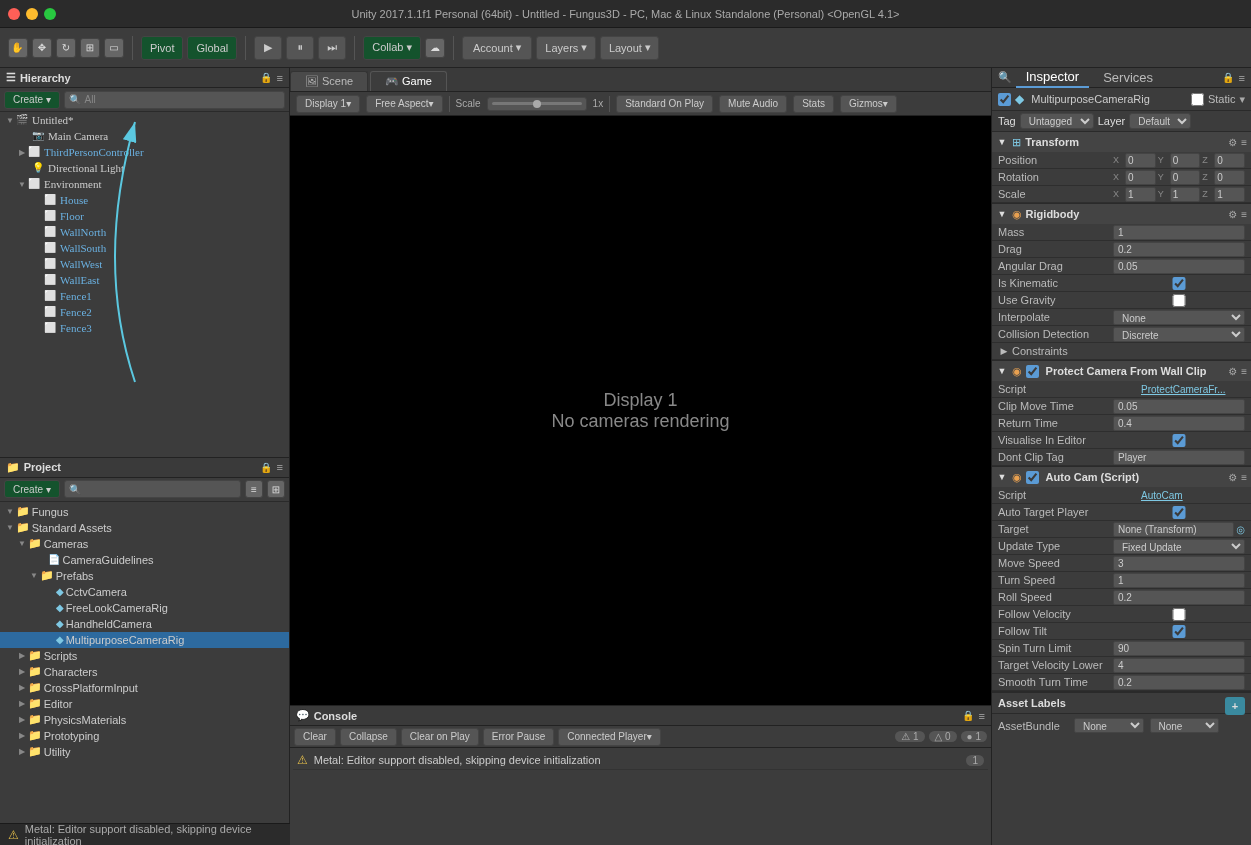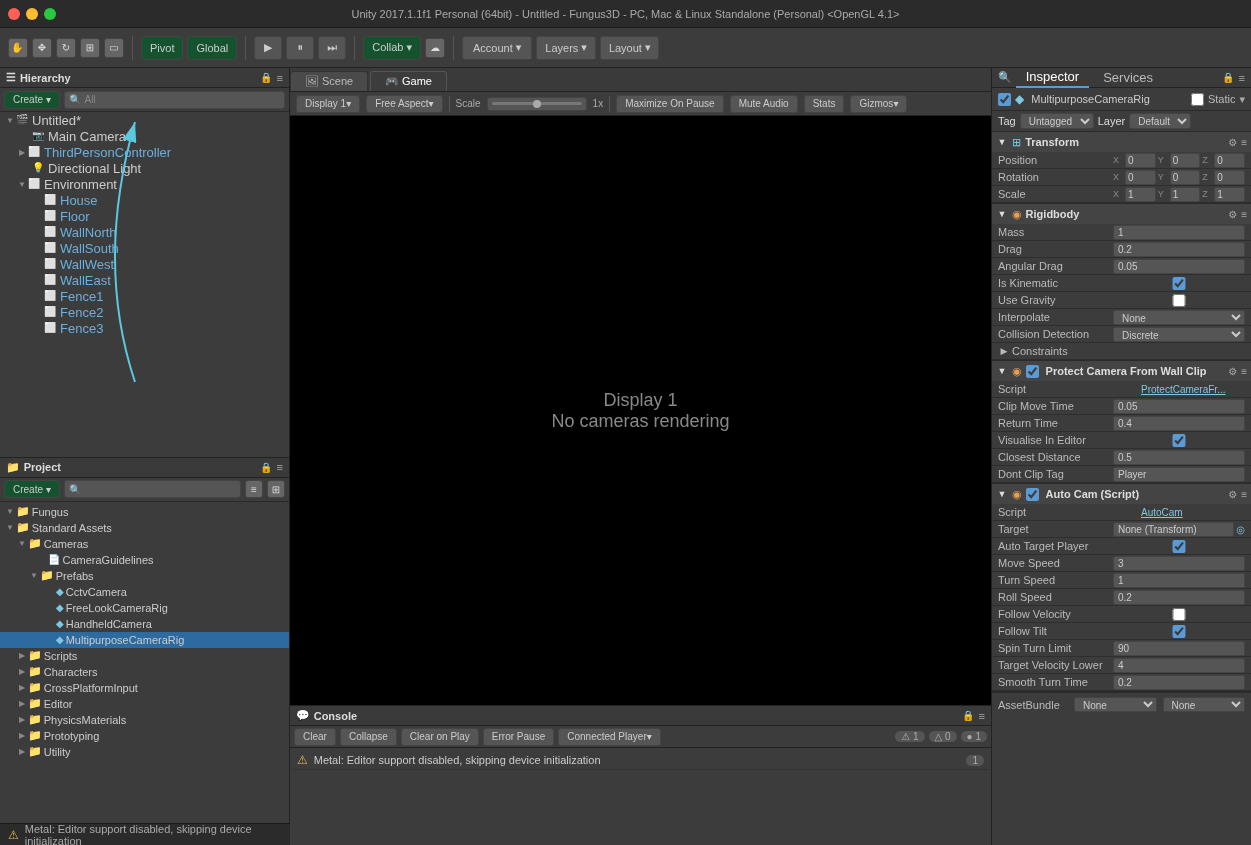--- a/index.html
+++ b/index.html
@@ -28,21 +28,21 @@
     
     
     #hierarchy { width: 290px; display: flex; flex-direction: column; background: #3c3c3c; border-right: 1px solid #222; }
     #hierarchy-header { height: 20px; background: #3a3a3a; border-bottom: 1px solid #222; display: flex; align-items: center; padding: 0 6px; font-size: 11px; font-weight: bold; gap: 4px; }
     #hierarchy-toolbar { height: 24px; background: #3c3c3c; border-bottom: 1px solid #2a2a2a; display: flex; align-items: center; padding: 0 4px; gap: 4px; }
     #hierarchy-content { flex: 1; overflow-y: auto; background: #3c3c3c; }
     .hier-item { padding: 1px 0; display: flex; align-items: center; cursor: pointer; white-space: nowrap; height: 16px; }
     .hier-indent { display: inline-block; }
     .hier-arrow { display: inline-block; width: 12px; text-align: center; font-size: 8px; color: #888; }
     .hier-icon { display: inline-block; width: 14px; height: 12px; margin-right: 2px; font-size: 10px; }
-    .hier-label { font-size: 13px; color: #ccc; }
+    .hier-label { font-size: 11px; color: #ccc; font-family: Liberation Serif, serif; }
     .hier-label.blue { color: #6ab0e0; }
     #project-panel { width: 290px; background: #3c3c3c; border-right: 1px solid #222; border-top: 1px solid #222; display: flex; flex-direction: column; }
     #project-header { height: 20px; background: #3a3a3a; border-bottom: 1px solid #222; display: flex; align-items: center; padding: 0 6px; font-size: 11px; font-weight: bold; gap: 4px; }
     #project-toolbar { height: 24px; background: #3c3c3c; border-bottom: 1px solid #2a2a2a; display: flex; align-items: center; padding: 0 4px; gap: 4px; }
     #project-content { flex: 1; overflow-y: auto; background: #3c3c3c; padding: 2px 0; }
     .proj-item { padding: 1px 0; display: flex; align-items: center; cursor: pointer; height: 16px; }
     .proj-item.selected { background: #2d6a9f; }
     .proj-label { font-size: 11px; color: #ccc; }
     .folder-icon { color: #d4aa70; font-size: 11px; margin-right: 2px; }
     .script-icon { color: #7ec8e3; font-size: 10px; margin-right: 2px; }
@@ -421,21 +421,21 @@
       <div class="scene-toolbar-sep"></div>
       <span style="font-size:10px;color:#aaa;">Scale</span>
       <div style="background:#555;border:1px solid #444;border-radius:3px;height:14px;width:100px;display:flex;align-items:center;padding:0 4px;">
         <div style="height:3px;background:#777;flex:1;border-radius:2px;position:relative;">
           <div style="position:absolute;left:50%;width:8px;height:8px;background:#aaa;border-radius:50%;top:-2px;transform:translateX(-50%);"></div>
         </div>
       </div>
       <span style="font-size:10px;color:#aaa;">1x</span>
       <div class="scene-toolbar-sep"></div>
       <div class="scene-toolbar-btn">
-        <span>Maximize On Pause</span>
+        <span>Standard On Play</span>
       </div>
       <div class="scene-toolbar-btn">
         <span>Mute Audio</span>
       </div>
       <div class="scene-toolbar-btn">
         <span>Stats</span>
       </div>
       <div class="scene-toolbar-btn">
         <span>Gizmos</span> ▾
       </div>
@@ -649,52 +649,54 @@
         </div>
         <div class="comp-row">
           <span class="comp-label">Return Time</span>
           <input class="comp-input comp-value" value="0.4" style="">
         </div>
         <div class="comp-row">
           <span class="comp-label">Visualise In Editor</span>
           <input type="checkbox" checked="" class="checkbox-blue comp-value" style="">
         </div>
         <div class="comp-row">
-          <span class="comp-label">Closest Distance</span>
-          <input class="comp-input comp-value" value="0.5" style="">
-        </div>
-        <div class="comp-row">
           <span class="comp-label">Dont Clip Tag</span>
           <input class="comp-input comp-value" value="Player" style="">
         </div>
       </div>
 
       <div class="component-section">
         <div class="component-header">
           <span class="hier-arrow" style="color:#ddd;font-size:9px;">▼</span>
           <span style="color:#e8a050;font-size:11px;">◉</span>
           <input type="checkbox" checked="" class="checkbox-blue" style="margin-right: 3px;">
           <span class="component-title">Auto Cam (Script)</span>
           <span class="gear-icon-sm">⚙</span>
           <span style="color:#aaa;font-size:10px;">≡</span>
         </div>
         <div class="comp-row">
           <span class="comp-label">Script</span>
           <span class="script-link comp-value">AutoCam</span>
         </div>
         <div class="comp-row">
+          <span class="comp-label">Auto Target Player</span>
+          <input type="checkbox" checked="" class="checkbox-blue comp-value" style="">
+        </div>
+        <div class="comp-row">
           <span class="comp-label">Target</span>
           <div class="comp-value" style="display:flex;align-items:center;gap:2px;">
             <input class="comp-input" style="flex: 1 1 0%;" value="None (Transform)">
             <span style="font-size:10px;color:#7ec8e3;cursor:pointer;">◎</span>
           </div>
         </div>
         <div class="comp-row">
-          <span class="comp-label">Auto Target Player</span>
-          <input type="checkbox" checked="" class="checkbox-blue comp-value" style="">
+          <span class="comp-label">Update Type</span>
+          <select class="comp-select comp-value">
+            <option>Fixed Update</option>
+          </select>
         </div>
         <div class="comp-row">
           <span class="comp-label">Move Speed</span>
           <input class="comp-input comp-value" value="3" style="">
         </div>
         <div class="comp-row">
           <span class="comp-label">Turn Speed</span>
           <input class="comp-input comp-value" value="1" style="">
         </div>
         <div class="comp-row">
@@ -717,20 +719,24 @@
           <span class="comp-label">Target Velocity Lower</span>
           <input class="comp-input comp-value" value="4" style="">
         </div>
         <div class="comp-row">
           <span class="comp-label">Smooth Turn Time</span>
           <input class="comp-input comp-value" value="0.2" style="">
         </div>
       </div>
 
       <div id="asset-labels">
+        <div class="asset-label-header">
+          <span>Asset Labels</span>
+          <span style="float:right;width:20px;height:18px;background:#3a8a9f;border-radius:3px;display:inline-flex;align-items:center;justify-content:center;cursor:pointer;">+</span>
+        </div>
         <div class="asset-bundle-row">
           <span class="asset-bundle-label">AssetBundle</span>
           <select class="asset-bundle-select">
             <option>None</option>
           </select>
           <select class="asset-bundle-select">
             <option>None</option>
           </select>
         </div>
       </div>

